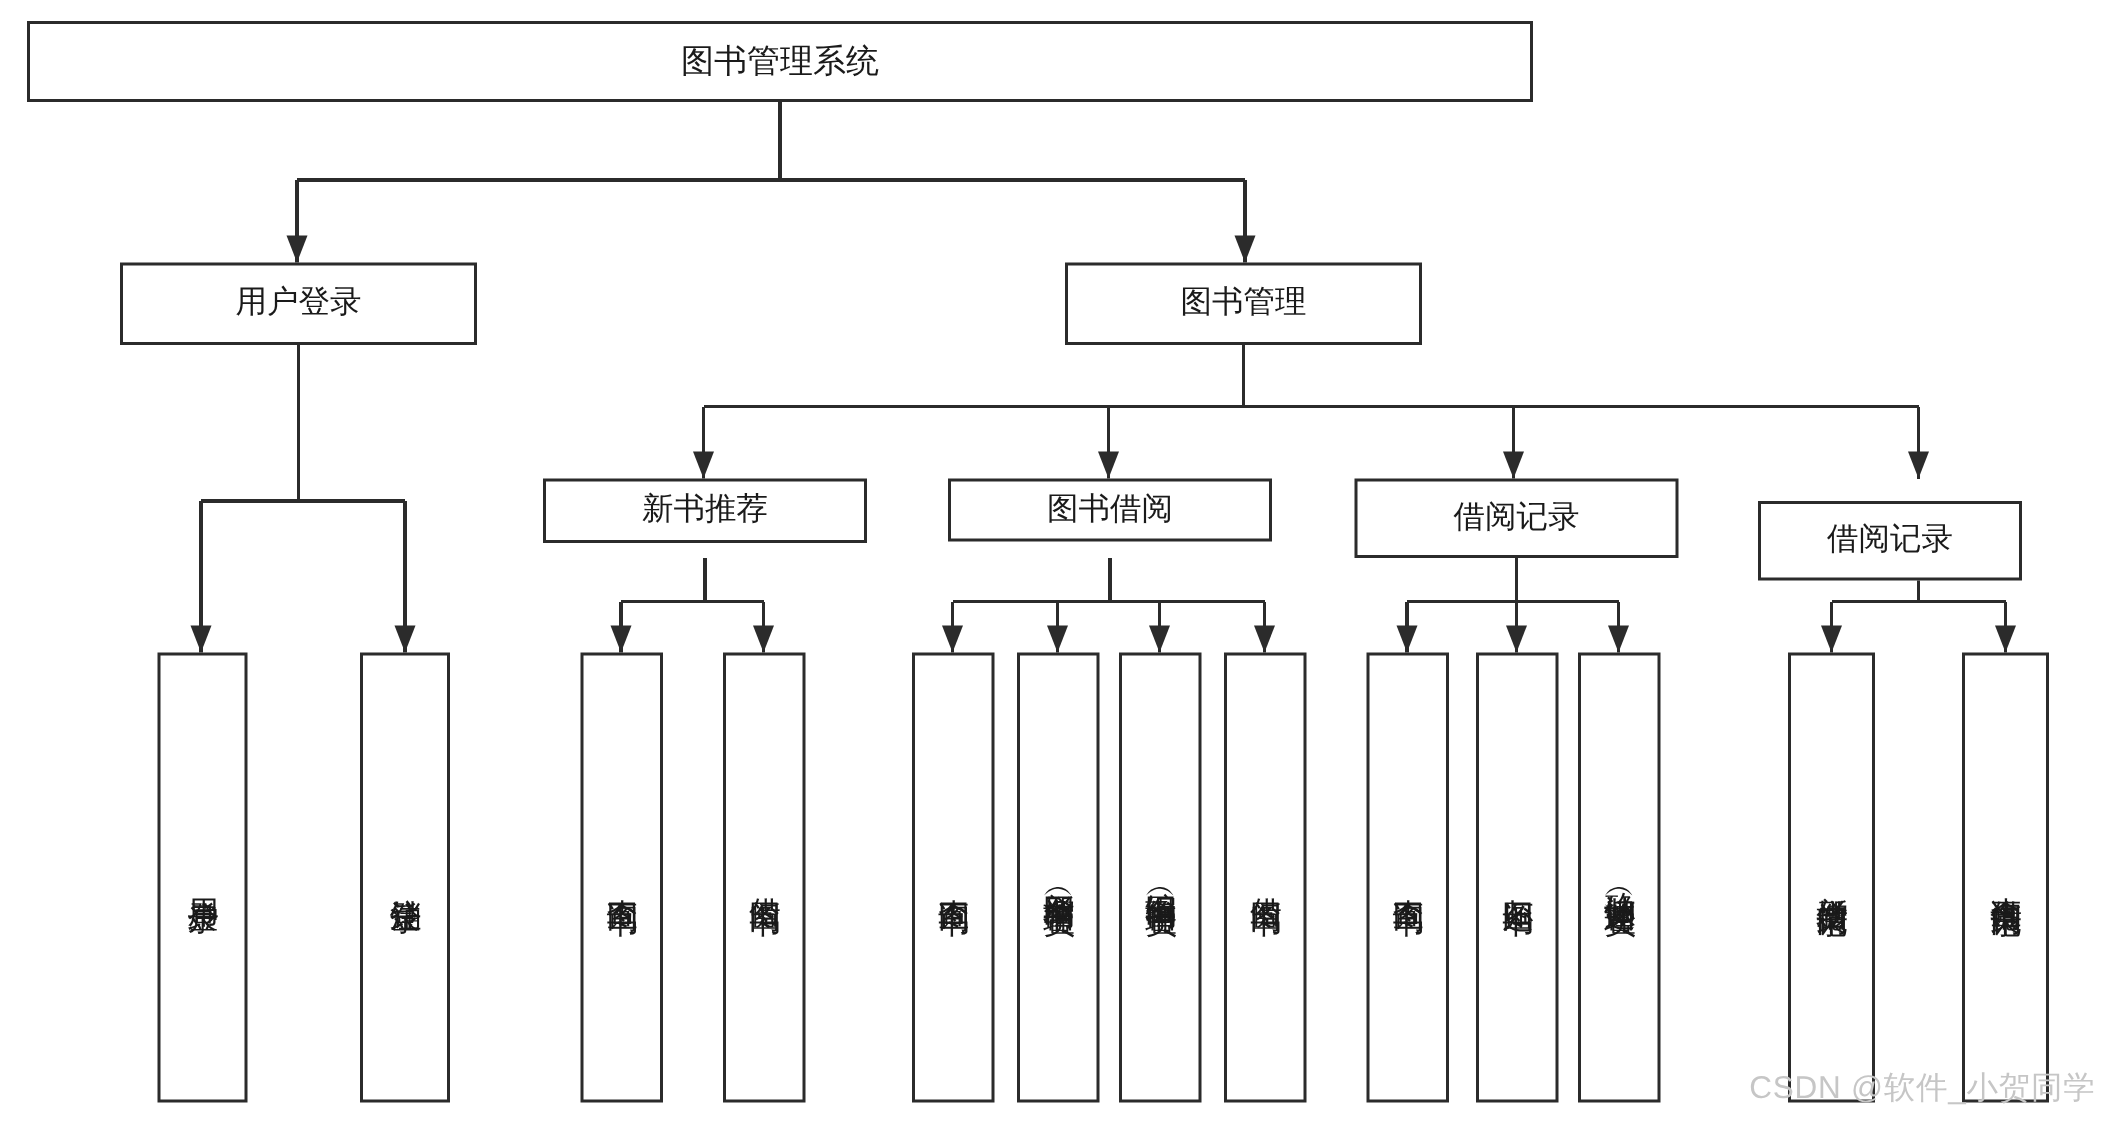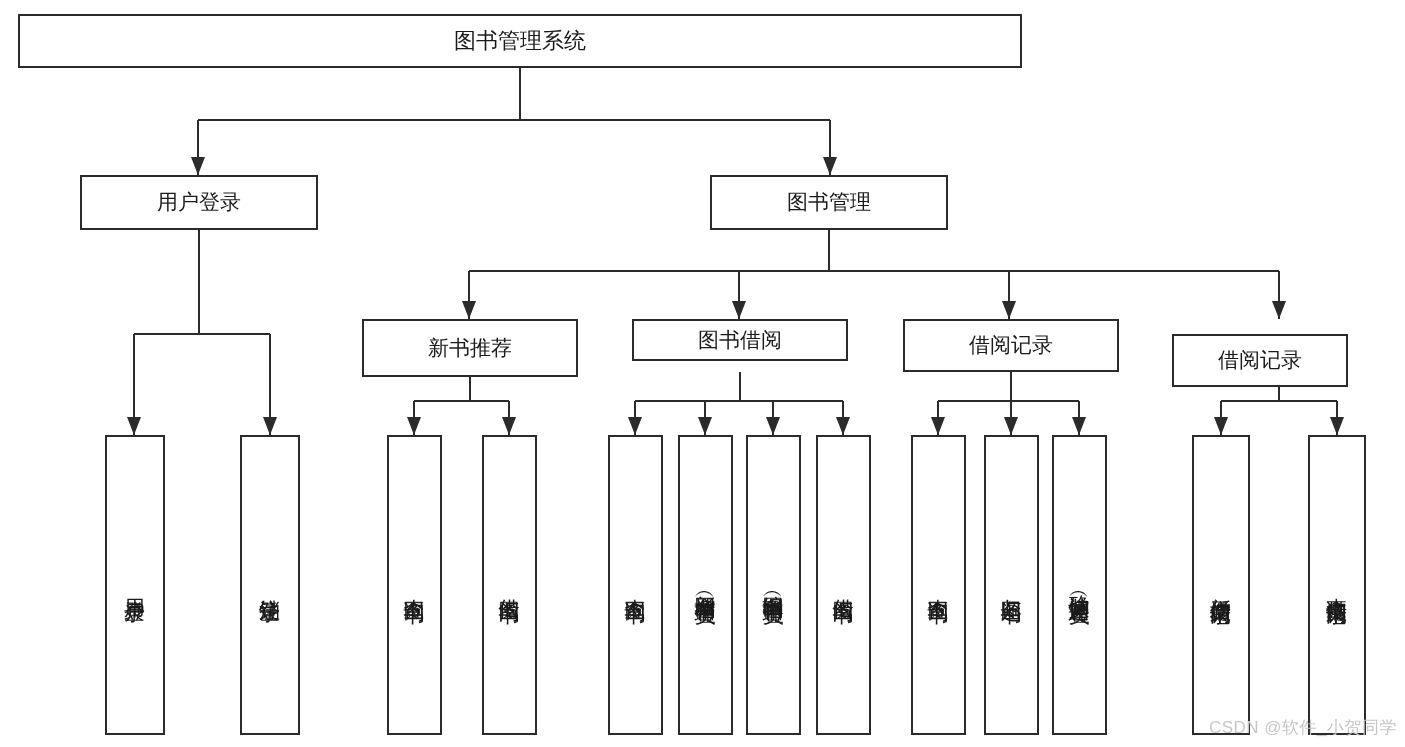--- a/index.html
+++ b/index.html
@@ -52,21 +52,21 @@
     text-orientation: upright;
     font-size: 21px;
     letter-spacing: 1.5px;
     line-height: 1;
     white-space: pre-line;
   }
   #watermark {
     position: absolute;
     right: 8px;
     bottom: 8px;
-    font-size: 17px;
+    font-size: 21px;
     color: #c6c6c6;
     letter-spacing: 0.5px;
     white-space: nowrap;
     pointer-events: none;
   }
 </style>
 </head>
 <body>
 
 <div id="diagram-root">
@@ -129,21 +129,21 @@
   <div id="node-layer">
       <div class="node-box node-horizontal node-root" style="left: 18px; top: 14px; width: 1004px; height: 54px; border-color: rgb(43, 43, 43);">
         <span class="node-label" style="color: rgb(26, 26, 26);">图书管理系统</span>
       </div>
       <div class="node-box node-horizontal" style="left: 80px; top: 175px; width: 238px; height: 55px; border-color: rgb(43, 43, 43);">
         <span class="node-label" style="color: rgb(26, 26, 26);">用户登录</span>
       </div>
       <div class="node-box node-horizontal" style="left: 710px; top: 175px; width: 238px; height: 55px; border-color: rgb(43, 43, 43);">
         <span class="node-label" style="color: rgb(26, 26, 26);">图书管理</span>
       </div>
-      <div class="node-box node-horizontal" style="left: 362px; top: 319px; width: 216px; height: 58px; border-color: rgb(43, 43, 43);">
+      <div class="node-box node-horizontal" style="left: 362px; top: 319px; width: 216px; height: 43px; border-color: rgb(43, 43, 43);">
         <span class="node-label" style="color: rgb(26, 26, 26);">新书推荐</span>
       </div>
       <div class="node-box node-horizontal" style="left: 632px; top: 319px; width: 216px; height: 42px; border-color: rgb(43, 43, 43);">
         <span class="node-label" style="color: rgb(26, 26, 26);">图书借阅</span>
       </div>
       <div class="node-box node-horizontal" style="left: 903px; top: 319px; width: 216px; height: 53px; border-color: rgb(43, 43, 43);">
         <span class="node-label" style="color: rgb(26, 26, 26);">借阅记录</span>
       </div>
       <div class="node-box node-horizontal" style="left: 1172px; top: 334px; width: 176px; height: 53px; border-color: rgb(43, 43, 43);">
         <span class="node-label" style="color: rgb(26, 26, 26);">借阅记录</span>

